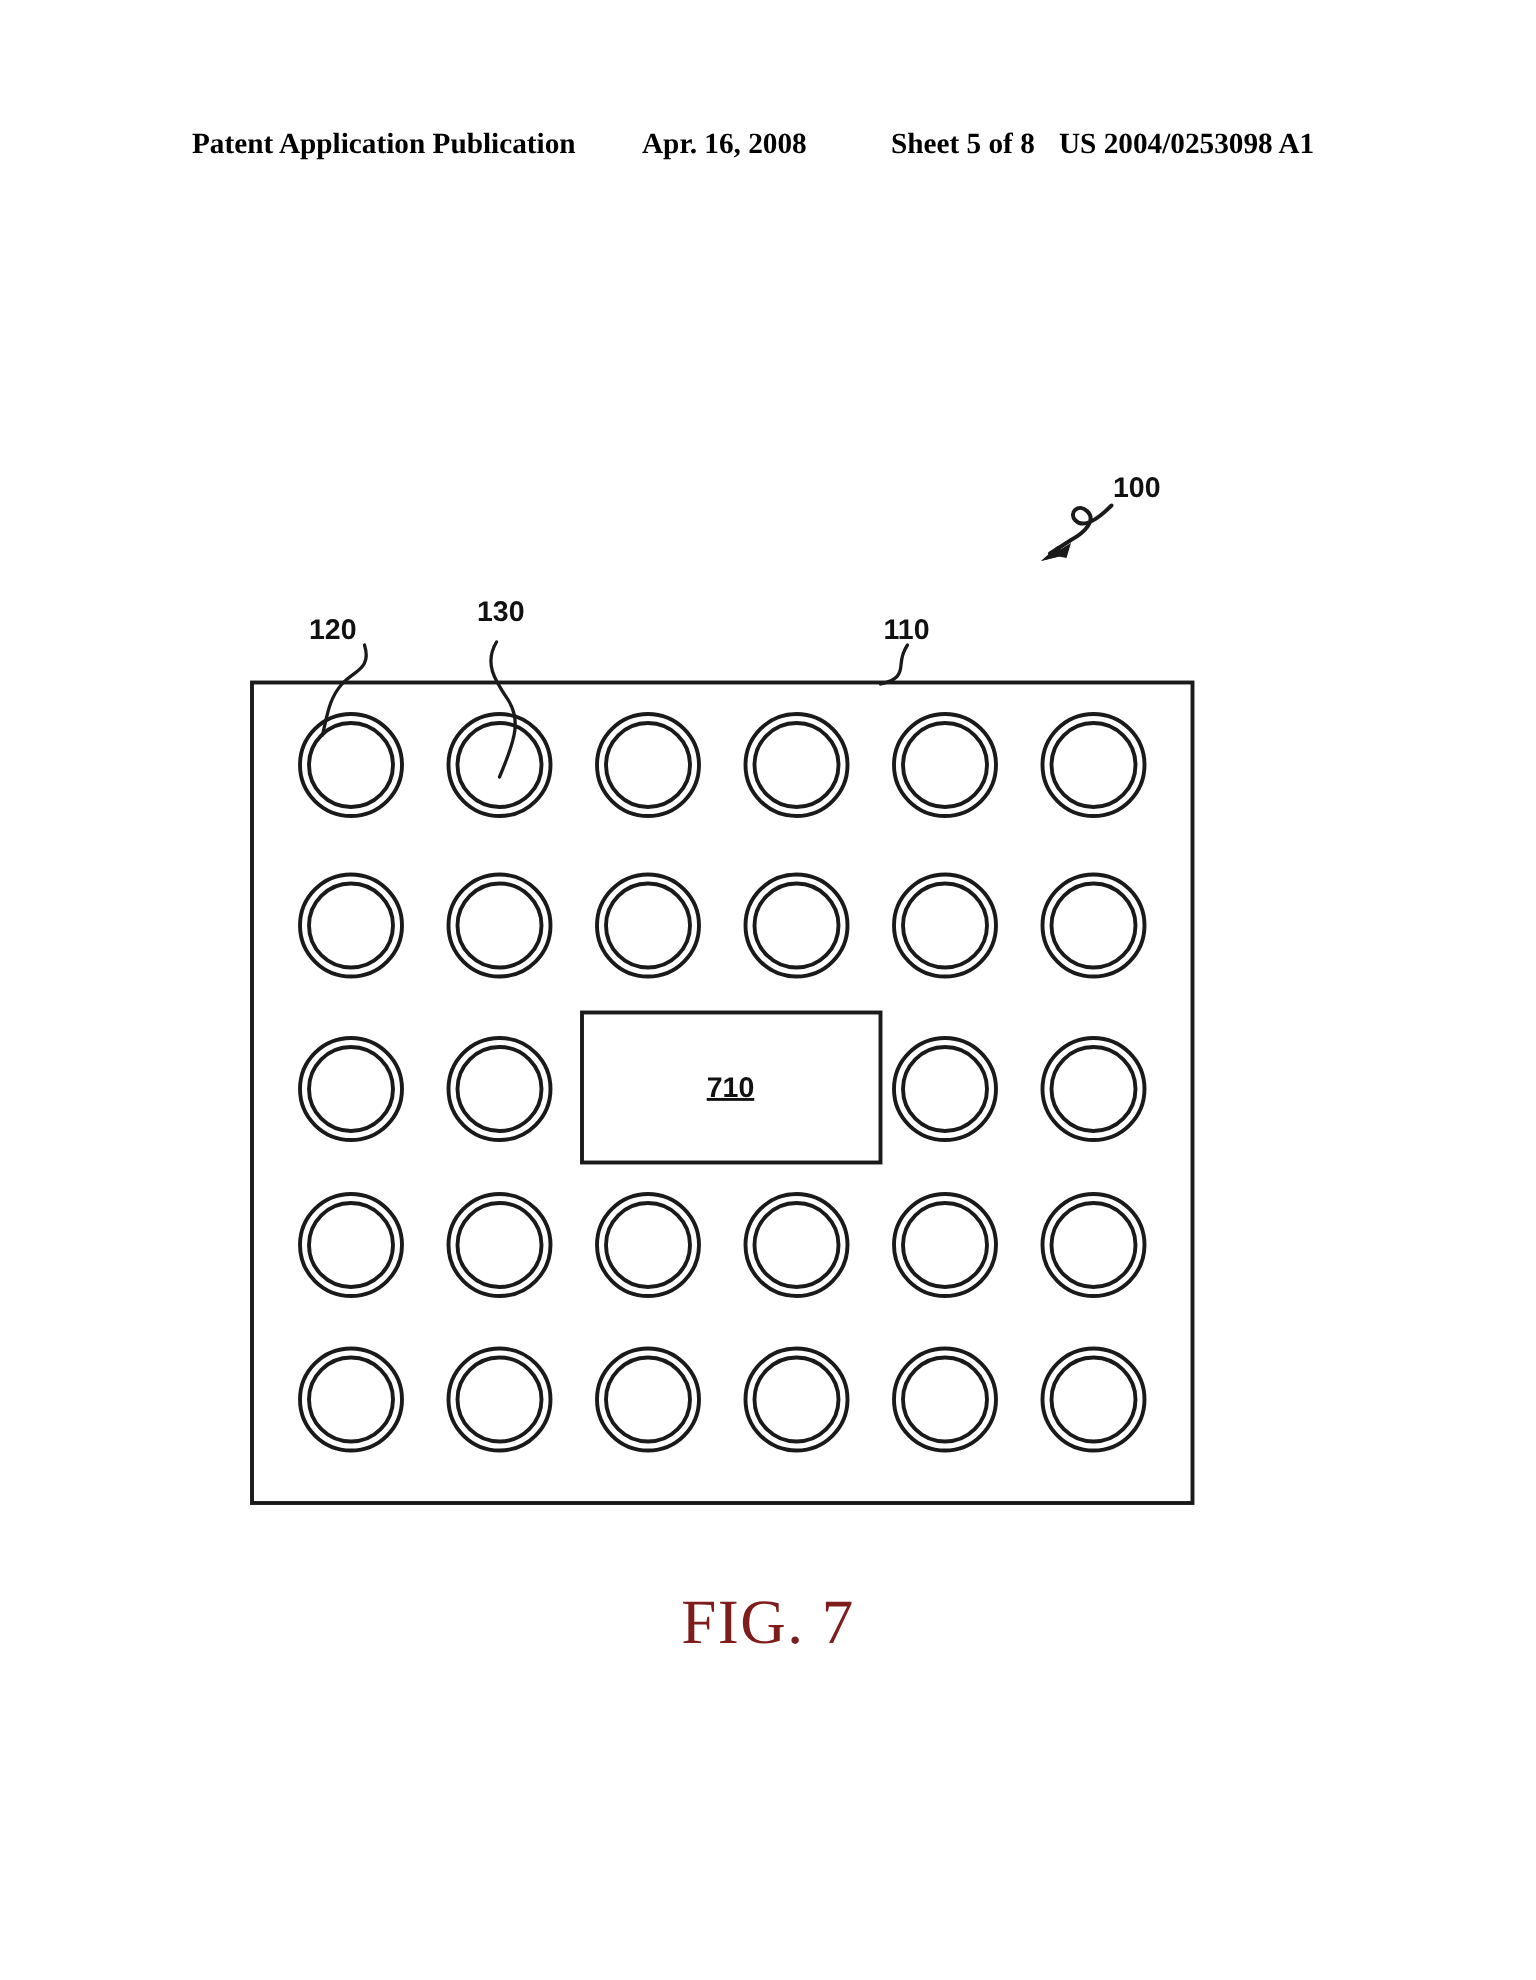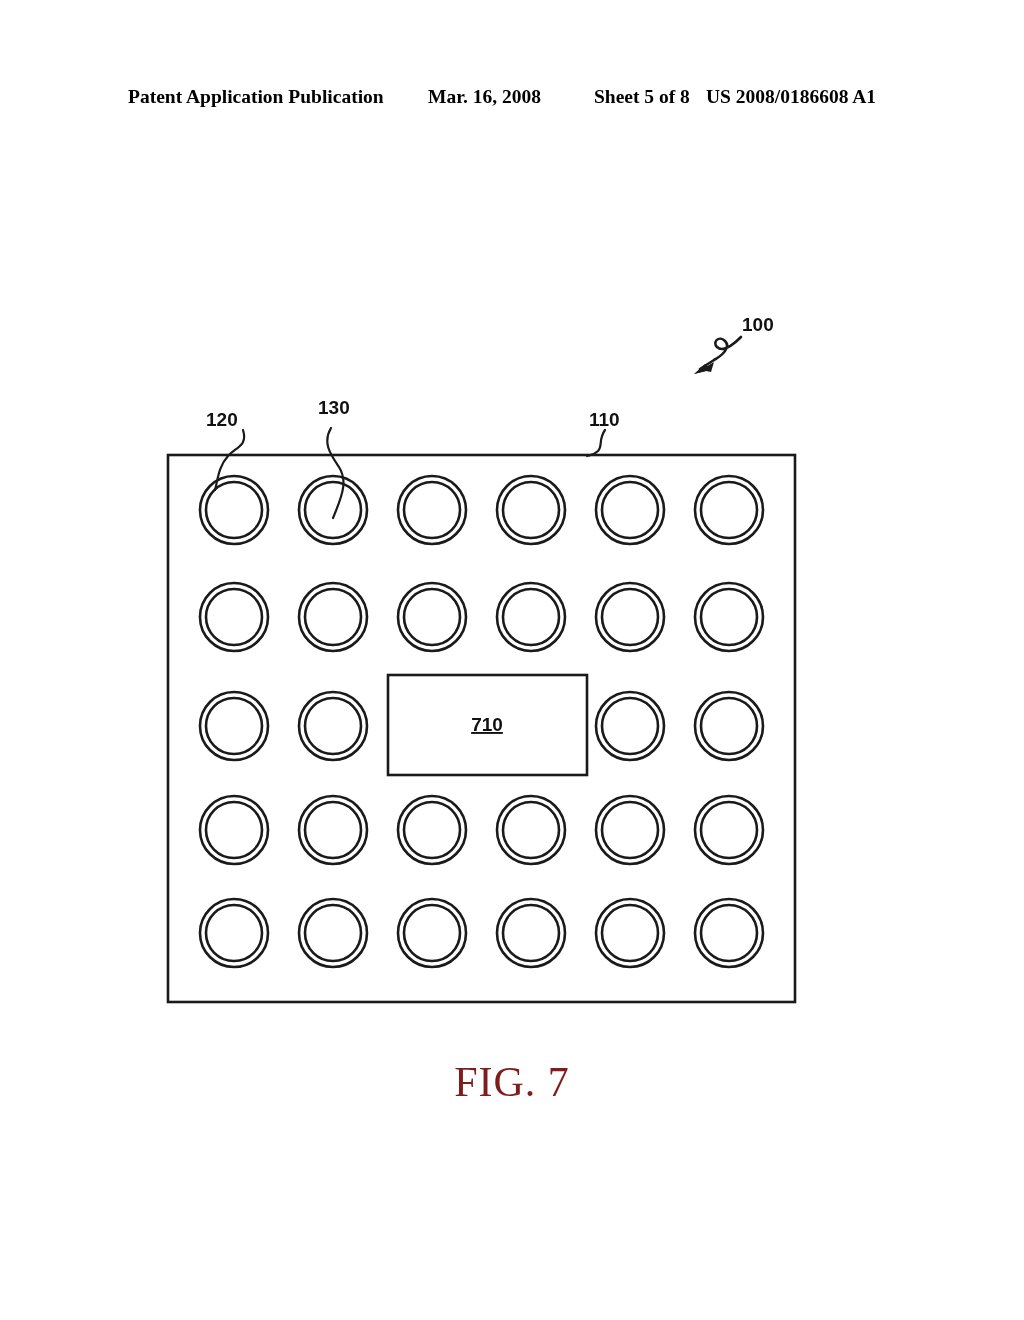--- a/index.html
+++ b/index.html
@@ -88,23 +88,23 @@
     font-size: 19px;
     fill: #111;
     text-decoration: underline;
   }
 </style>
 </head>
 <body>
 
 <div id="page-header">
   <span class="hdr-pub">Patent Application Publication</span>
-  <span class="hdr-date">Mar. 16, 2008</span>
+  <span class="hdr-date">Apr. 16, 2008</span>
   <span class="hdr-sheet">Sheet 5 of 8</span>
-  <span class="hdr-patno">US 2008/0186608 A1</span>
+  <span class="hdr-patno">US 2004/0253098 A1</span>
 </div>
 
 <div id="figure-area">
   <svg id="figure-svg" width="1024" height="1320" viewBox="0 0 1024 1320">
 
     <rect id="substrate-rect" x="168" y="455" width="627" height="547" fill="#ffffff" stroke="#1a1a1a" stroke-width="2.6"></rect>
 
     <g id="ring-array" fill="none" stroke="#1a1a1a" stroke-width="2.6">
         <g>
           <circle cx="234" cy="510" r="34"></circle>

